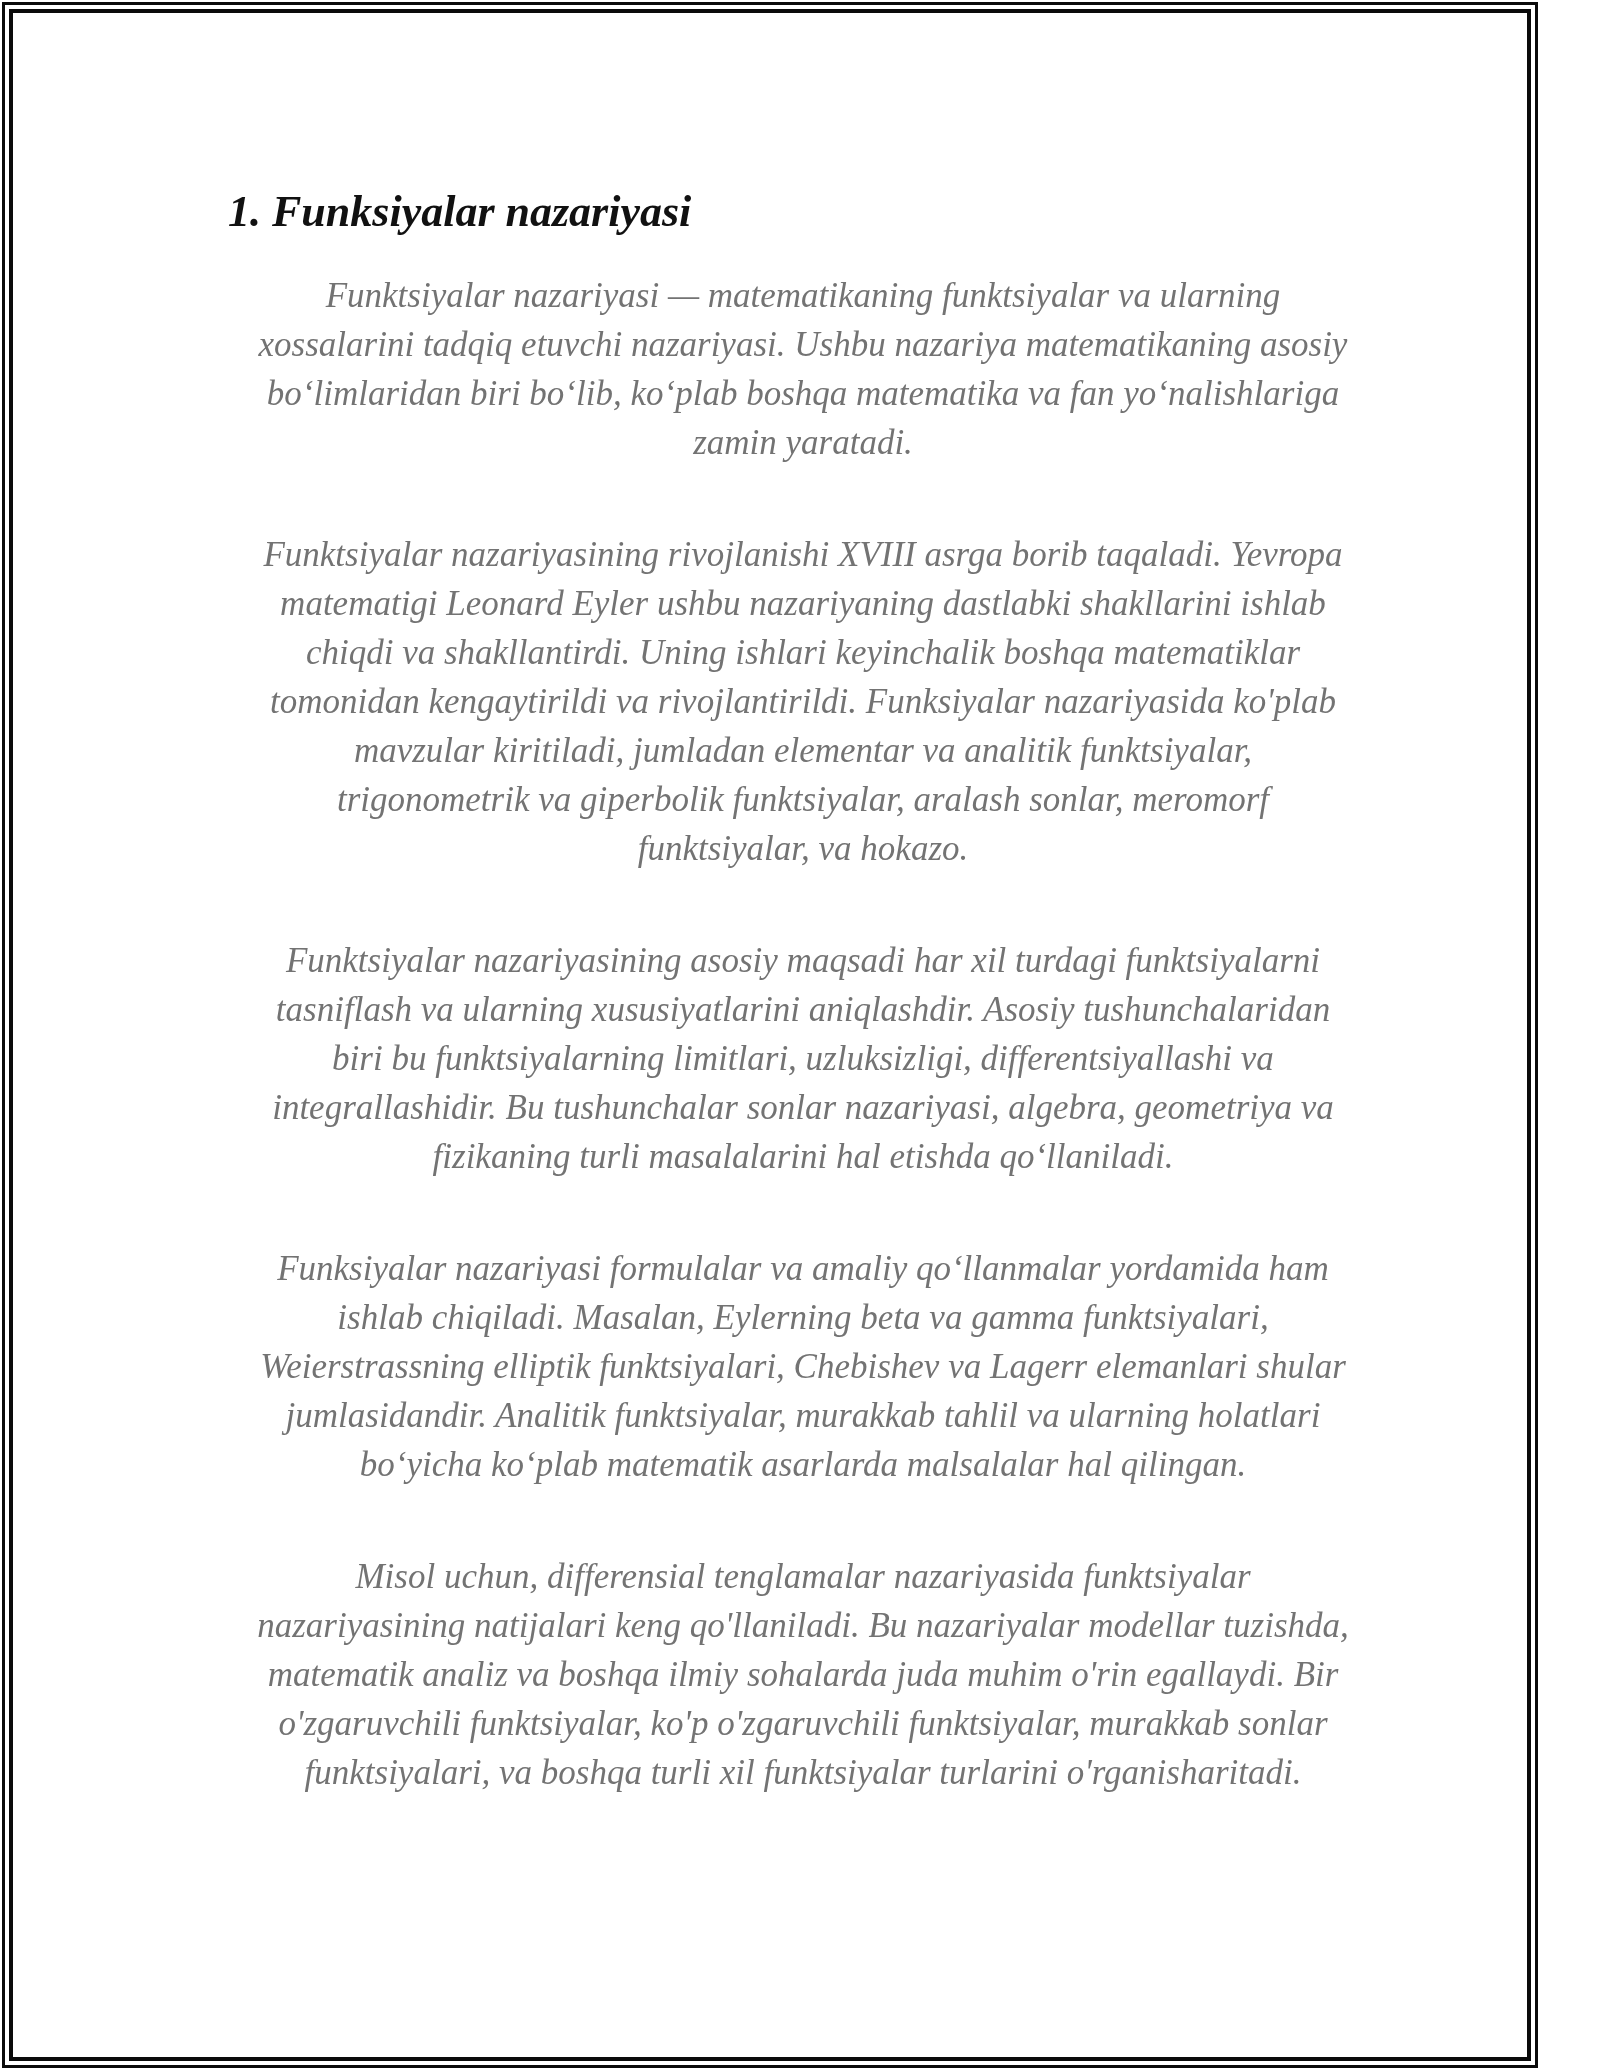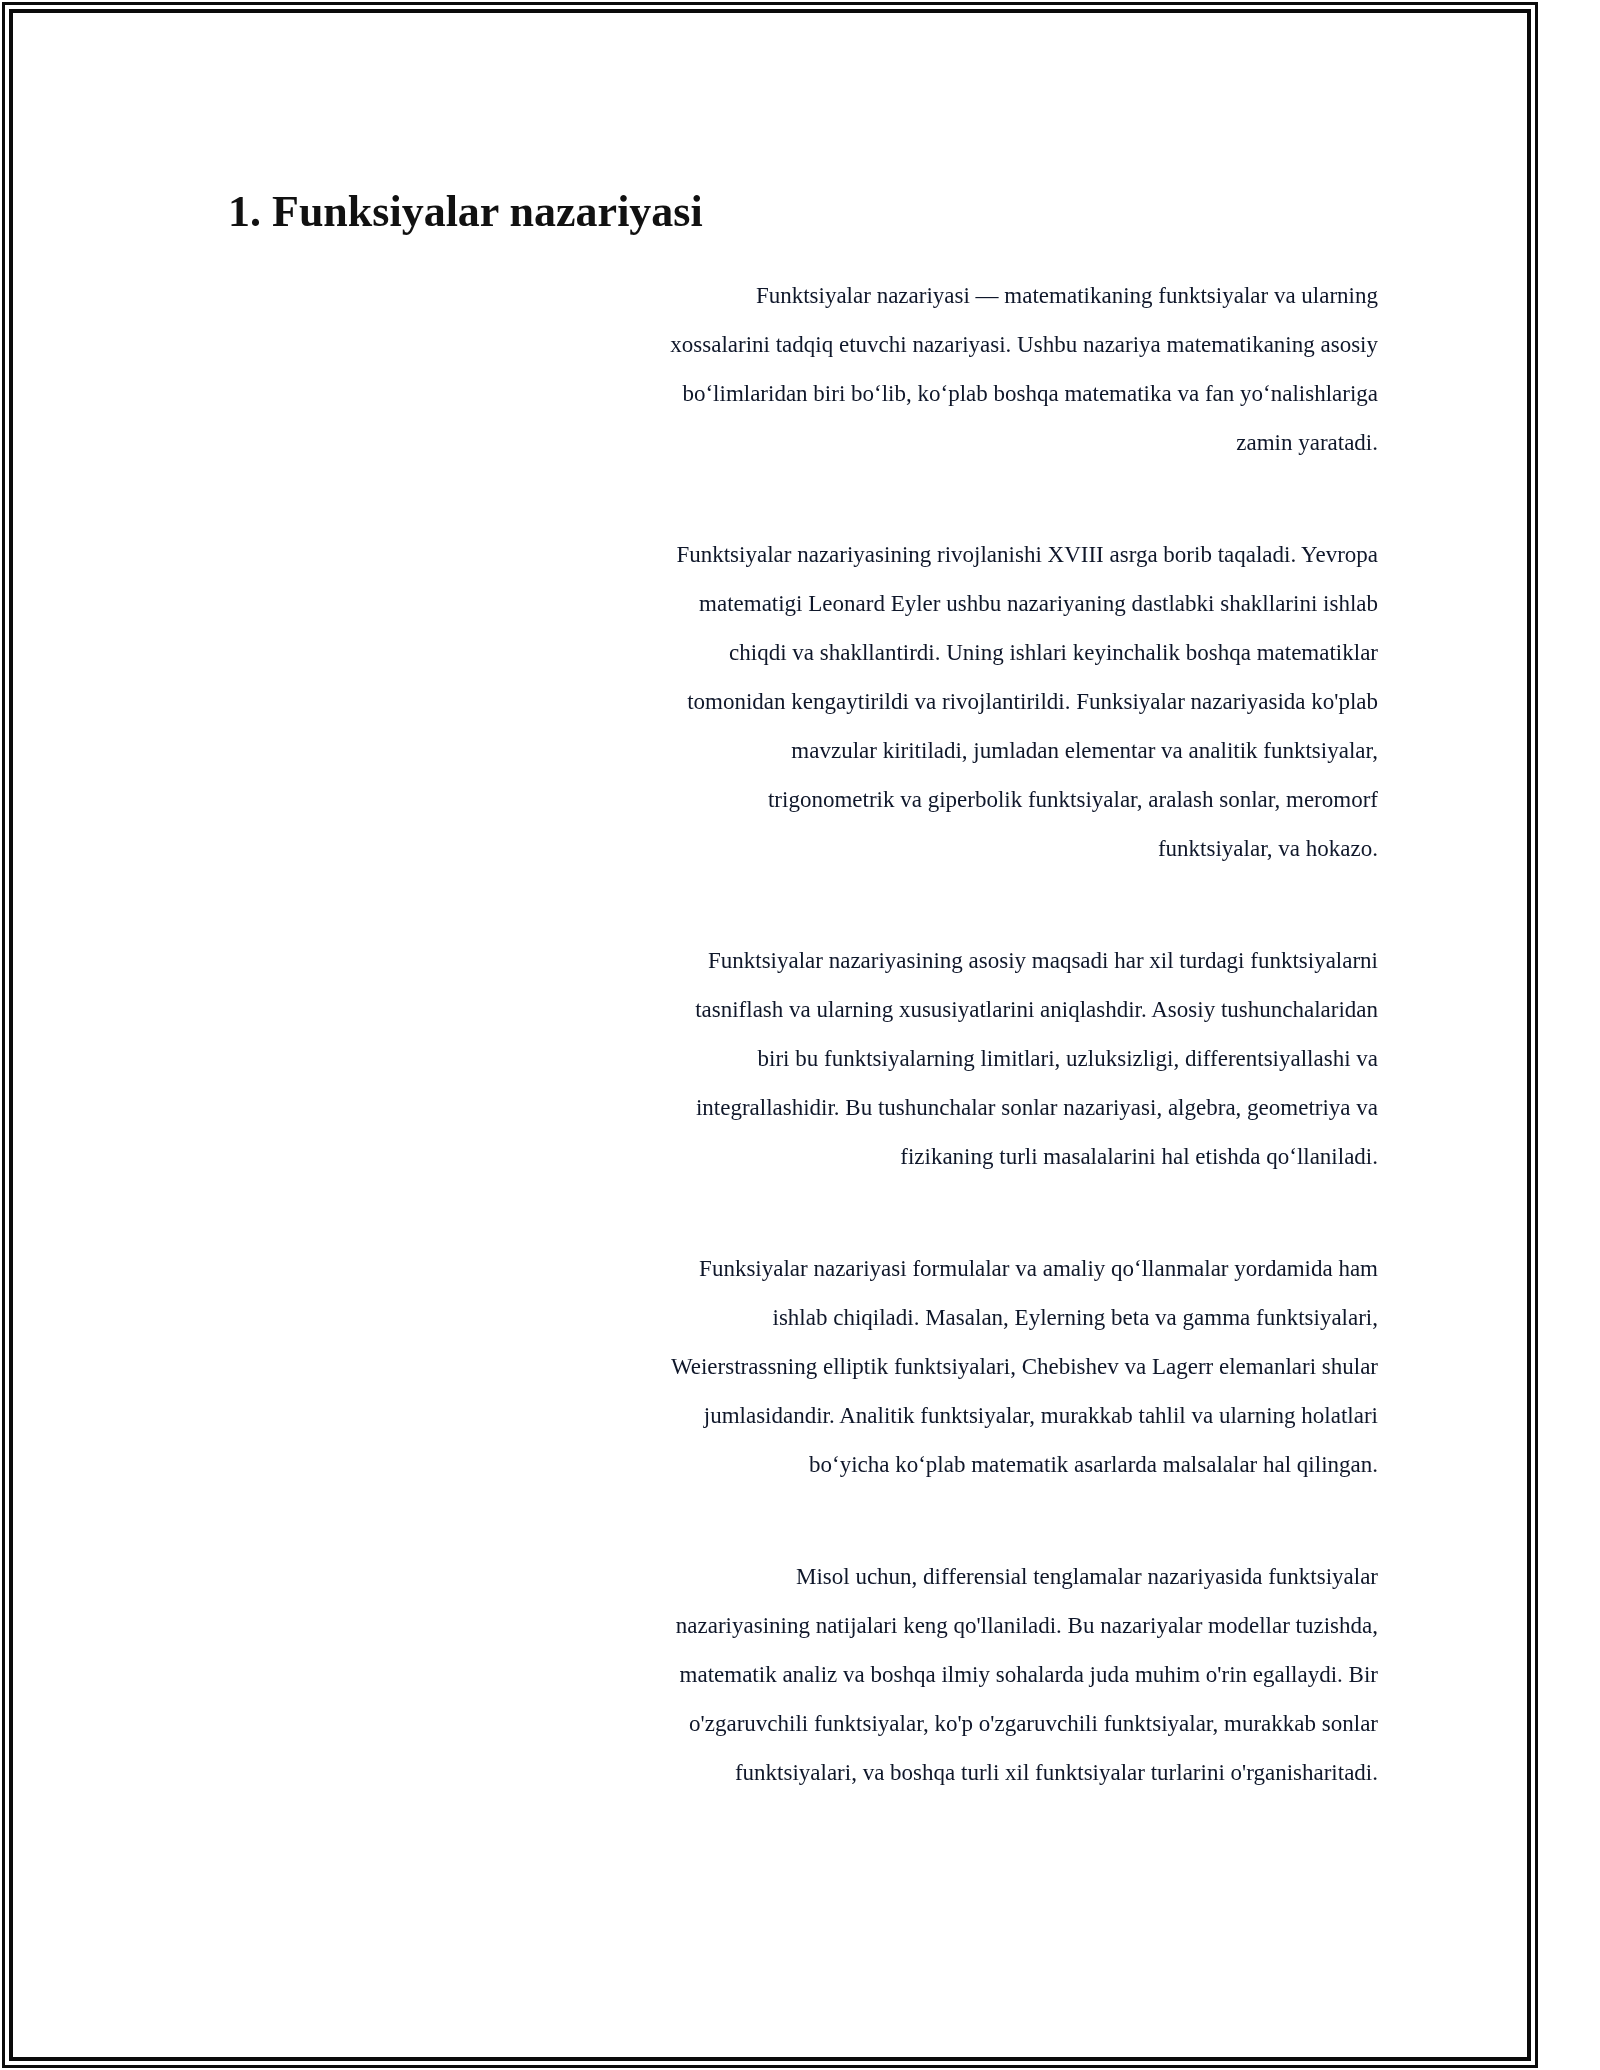--- a/index.html
+++ b/index.html
@@ -11,20 +11,21 @@
     width: 1600px;
     height: 2070px;
     font-family: "Liberation Serif", "DejaVu Serif", serif;
   }
   .page {
     position: relative;
     width: 1540px;
     height: 2070px;
     background: #ffffff;
     overflow: hidden;
+    font-style: italic;
   }
   .border-outer {
     position: absolute;
     inset: 2px;
     border: 3px solid #0a0a0a;
     pointer-events: none;
   }
   .border-inner {
     position: absolute;
     inset: 9px;
@@ -39,26 +40,26 @@
     color: #141414;
   }
   .doc-title {
     font-size: 44px;
     font-weight: bold;
     line-height: 1.2;
     margin: 186px 0 32px 0;
     color: #111111;
   }
   .para {
-    font-size: 23px;
+    font-size: 35px;
     line-height: 49px;
     margin: 0;
     white-space: pre-line;
-    text-align: right;
-    color: #0f172a;
+    text-align: center;
+    color: #737373;
   }
   .para + .para {
     margin-top: 63px;
   }
 </style>
 </head>
 <body>
 
 <div class="page">
   <div class="border-outer"></div>

